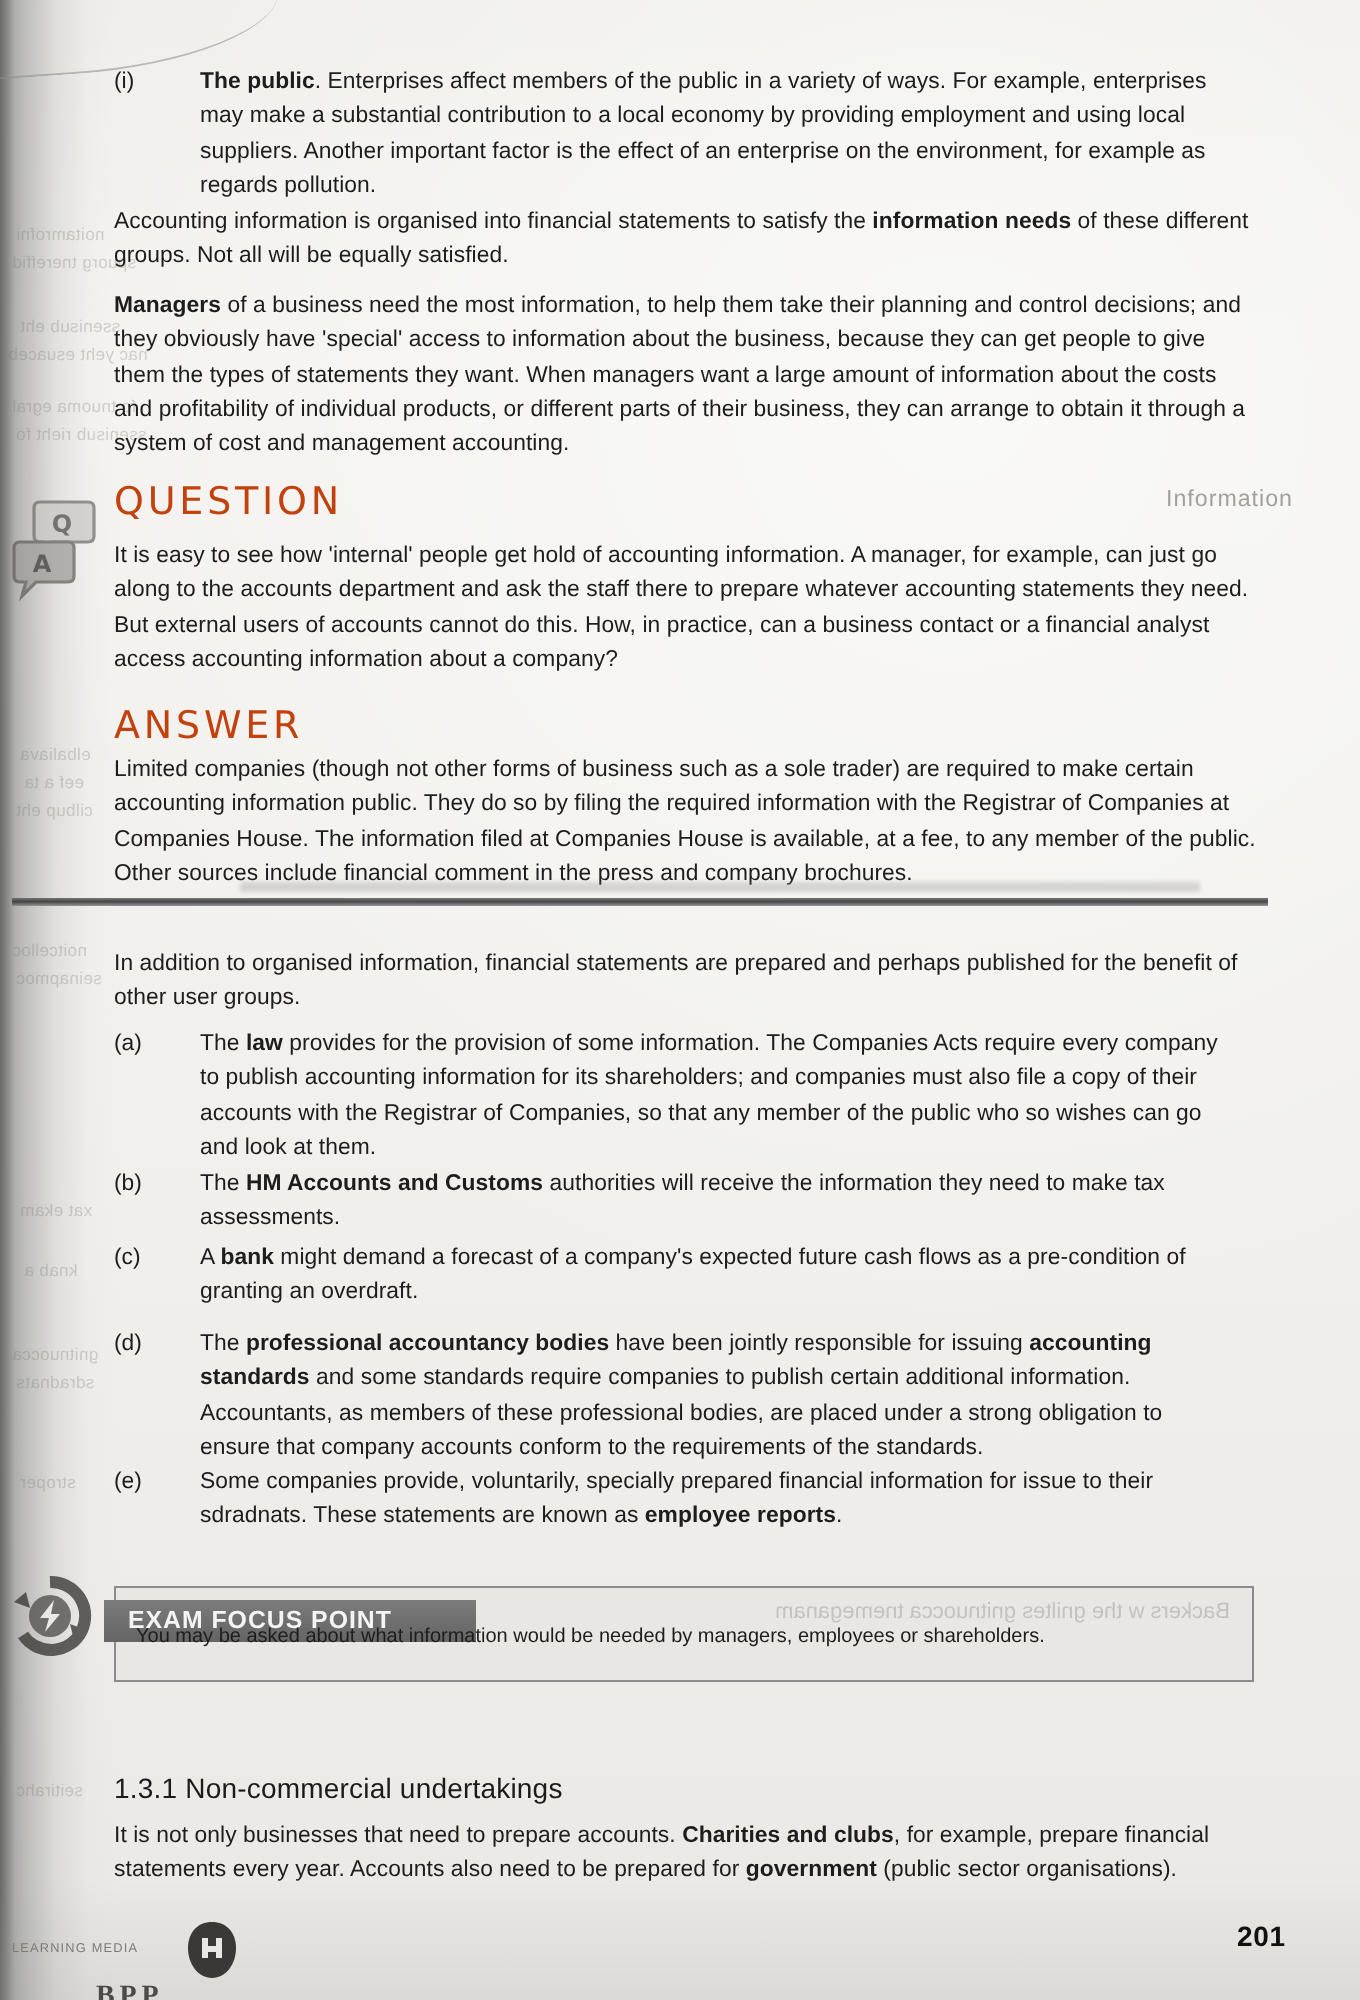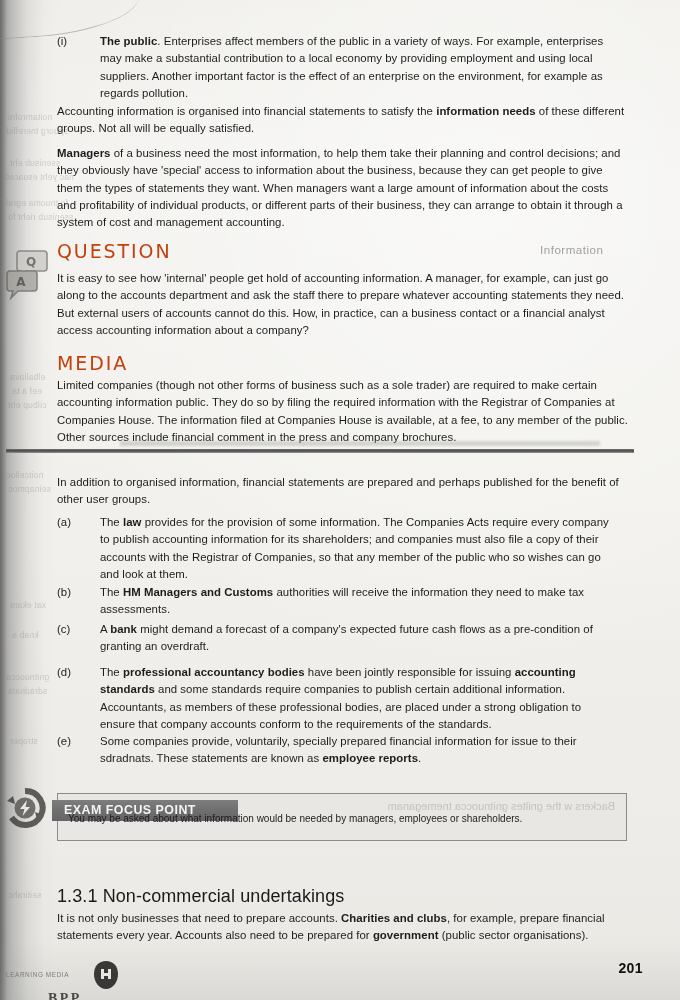--- a/index.html
+++ b/index.html
@@ -108,24 +108,25 @@
     font-weight: normal;
     font-family: "DejaVu Sans", sans-serif;
     white-space: nowrap;
   }
   .qa-topic {
     position: absolute;
     font-size: 11.6px;
     letter-spacing: 0.5px;
     color: #a3a09b;
     white-space: nowrap;
+    margin-left: 43px;
   }
   .sec-head {
     position: absolute;
-    font-size: 18px;
+    font-size: 14px;
     letter-spacing: 0.1px;
     color: #1b1b1b;
     font-weight: normal;
     white-space: nowrap;
   }
 
   
   #answer-rule {
     position: absolute;
     left: 6px; top: 449px;
@@ -259,36 +260,36 @@
           <text x="27" y="21" font-family="DejaVu Sans, sans-serif" font-size="12" font-weight="bold" fill="#4a4844" text-anchor="middle">Q</text>
           <path d="M6 26 L30 26 Q33 26 33 29 L33 43 Q33 46 30 46 L14 46 L7 53 L9 46 L6 46 Q3 46 3 43 L3 29 Q3 26 6 26 Z" fill="#9d9b97" stroke="#5f5d59" stroke-width="1.6"></path>
           <text x="17" y="41" font-family="DejaVu Sans, sans-serif" font-size="12" font-weight="bold" fill="#35332f" text-anchor="middle">A</text>
         </g>
       </svg>
     </div>
     <div class="qa-head" style="left:57px; top:240px;">QUESTION</div>
     <div class="qa-topic" style="left:540px; top:243px;">Information</div>
     <p class="body block" style="left:57px; top:270px; width:568px;">It is easy to see how 'internal' people get hold of accounting information. A manager, for example, can just go along to the accounts department and ask the staff there to prepare whatever accounting statements they need. But external users of accounts cannot do this. How, in practice, can a business contact or a financial analyst access accounting information about a company?</p>
 
-    <div class="qa-head" style="left:57px; top:352px;">MEDIA</div>
+    <div class="qa-head" style="left:57px; top:352px;">ANSWER</div>
     <p class="body block" style="left:57px; top:377px; width:572px;">Limited companies (though not other forms of business such as a sole trader) are required to make certain accounting information public. They do so by filing the required information with the Registrar of Companies at Companies House. The information filed at Companies House is available, at a fee, to any member of the public. Other sources include financial comment in the press and company brochures.</p>
 
     <div id="answer-rule-ghost"></div>
     <div id="answer-rule"></div>
 
     <p class="body block" style="left:57px; top:474px; width:565px;">In addition to organised information, financial statements are prepared and perhaps published for the benefit of other user groups.</p>
 
     <div class="li" style="left:57px; top:514px; width:562px;">
       <div class="li-marker">(a)</div>
       <div class="li-text"><span>The </span><b>law</b><span> provides for the provision of some information. The Companies Acts require every company to publish accounting information for its shareholders; and companies must also file a copy of their accounts with the Registrar of Companies, so that any member of the public who so wishes can go and look at them.</span></div>
     </div>
 
     <div class="li" style="left:57px; top:584px; width:562px;">
       <div class="li-marker">(b)</div>
-      <div class="li-text"><span>The </span><b>HM Managers and Customs</b><span> authorities will receive the information they need to make tax assessments.</span></div>
+      <div class="li-text"><span>The </span><b>HM Accounts and Customs</b><span> authorities will receive the information they need to make tax assessments.</span></div>
     </div>
 
     <div class="li" style="left:57px; top:621px; width:566px;">
       <div class="li-marker">(c)</div>
       <div class="li-text"><span>A </span><b>bank</b><span> might demand a forecast of a company's expected future cash flows as a pre-condition of granting an overdraft.</span></div>
     </div>
 
     <div class="li" style="left:57px; top:664px; width:560px;">
       <div class="li-marker">(d)</div>
       <div class="li-text"><span>The </span><b>professional accountancy bodies</b><span> have been jointly responsible for issuing </span><b>accounting standards</b><span> and some standards require companies to publish certain additional information. Accountants, as members of these professional bodies, are placed under a strong obligation to ensure that company accounts conform to the requirements of the standards.</span></div>

